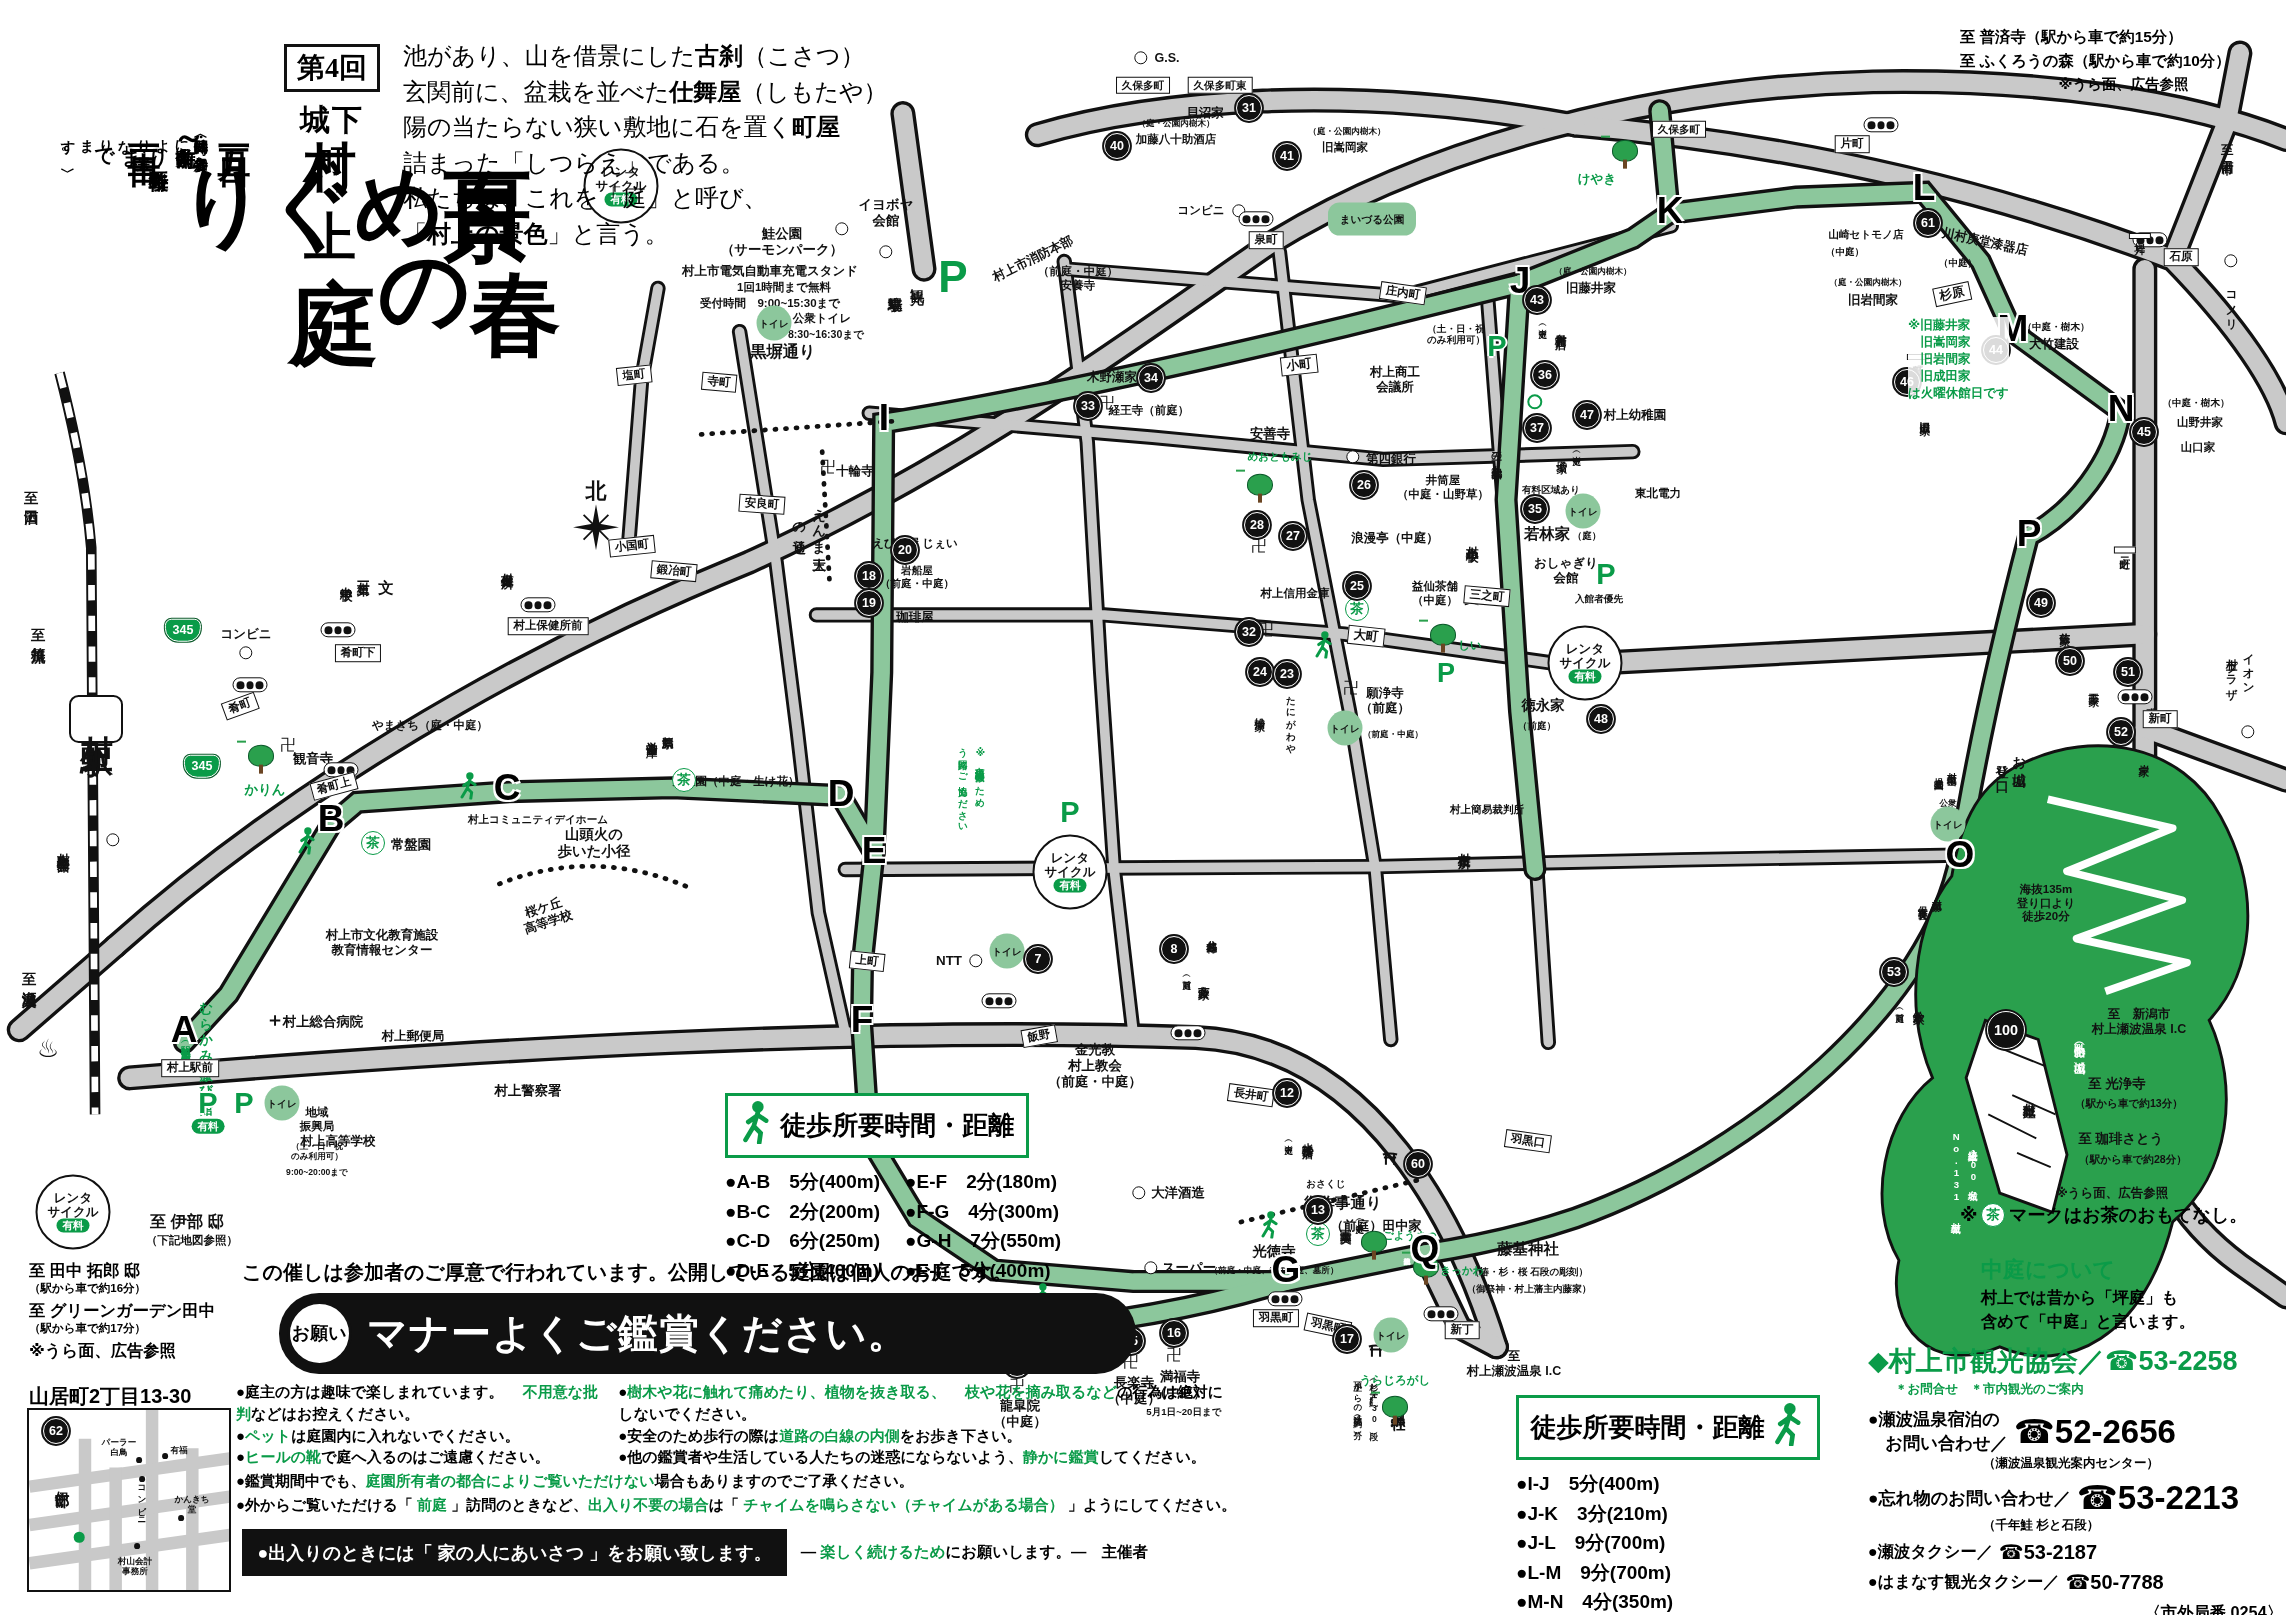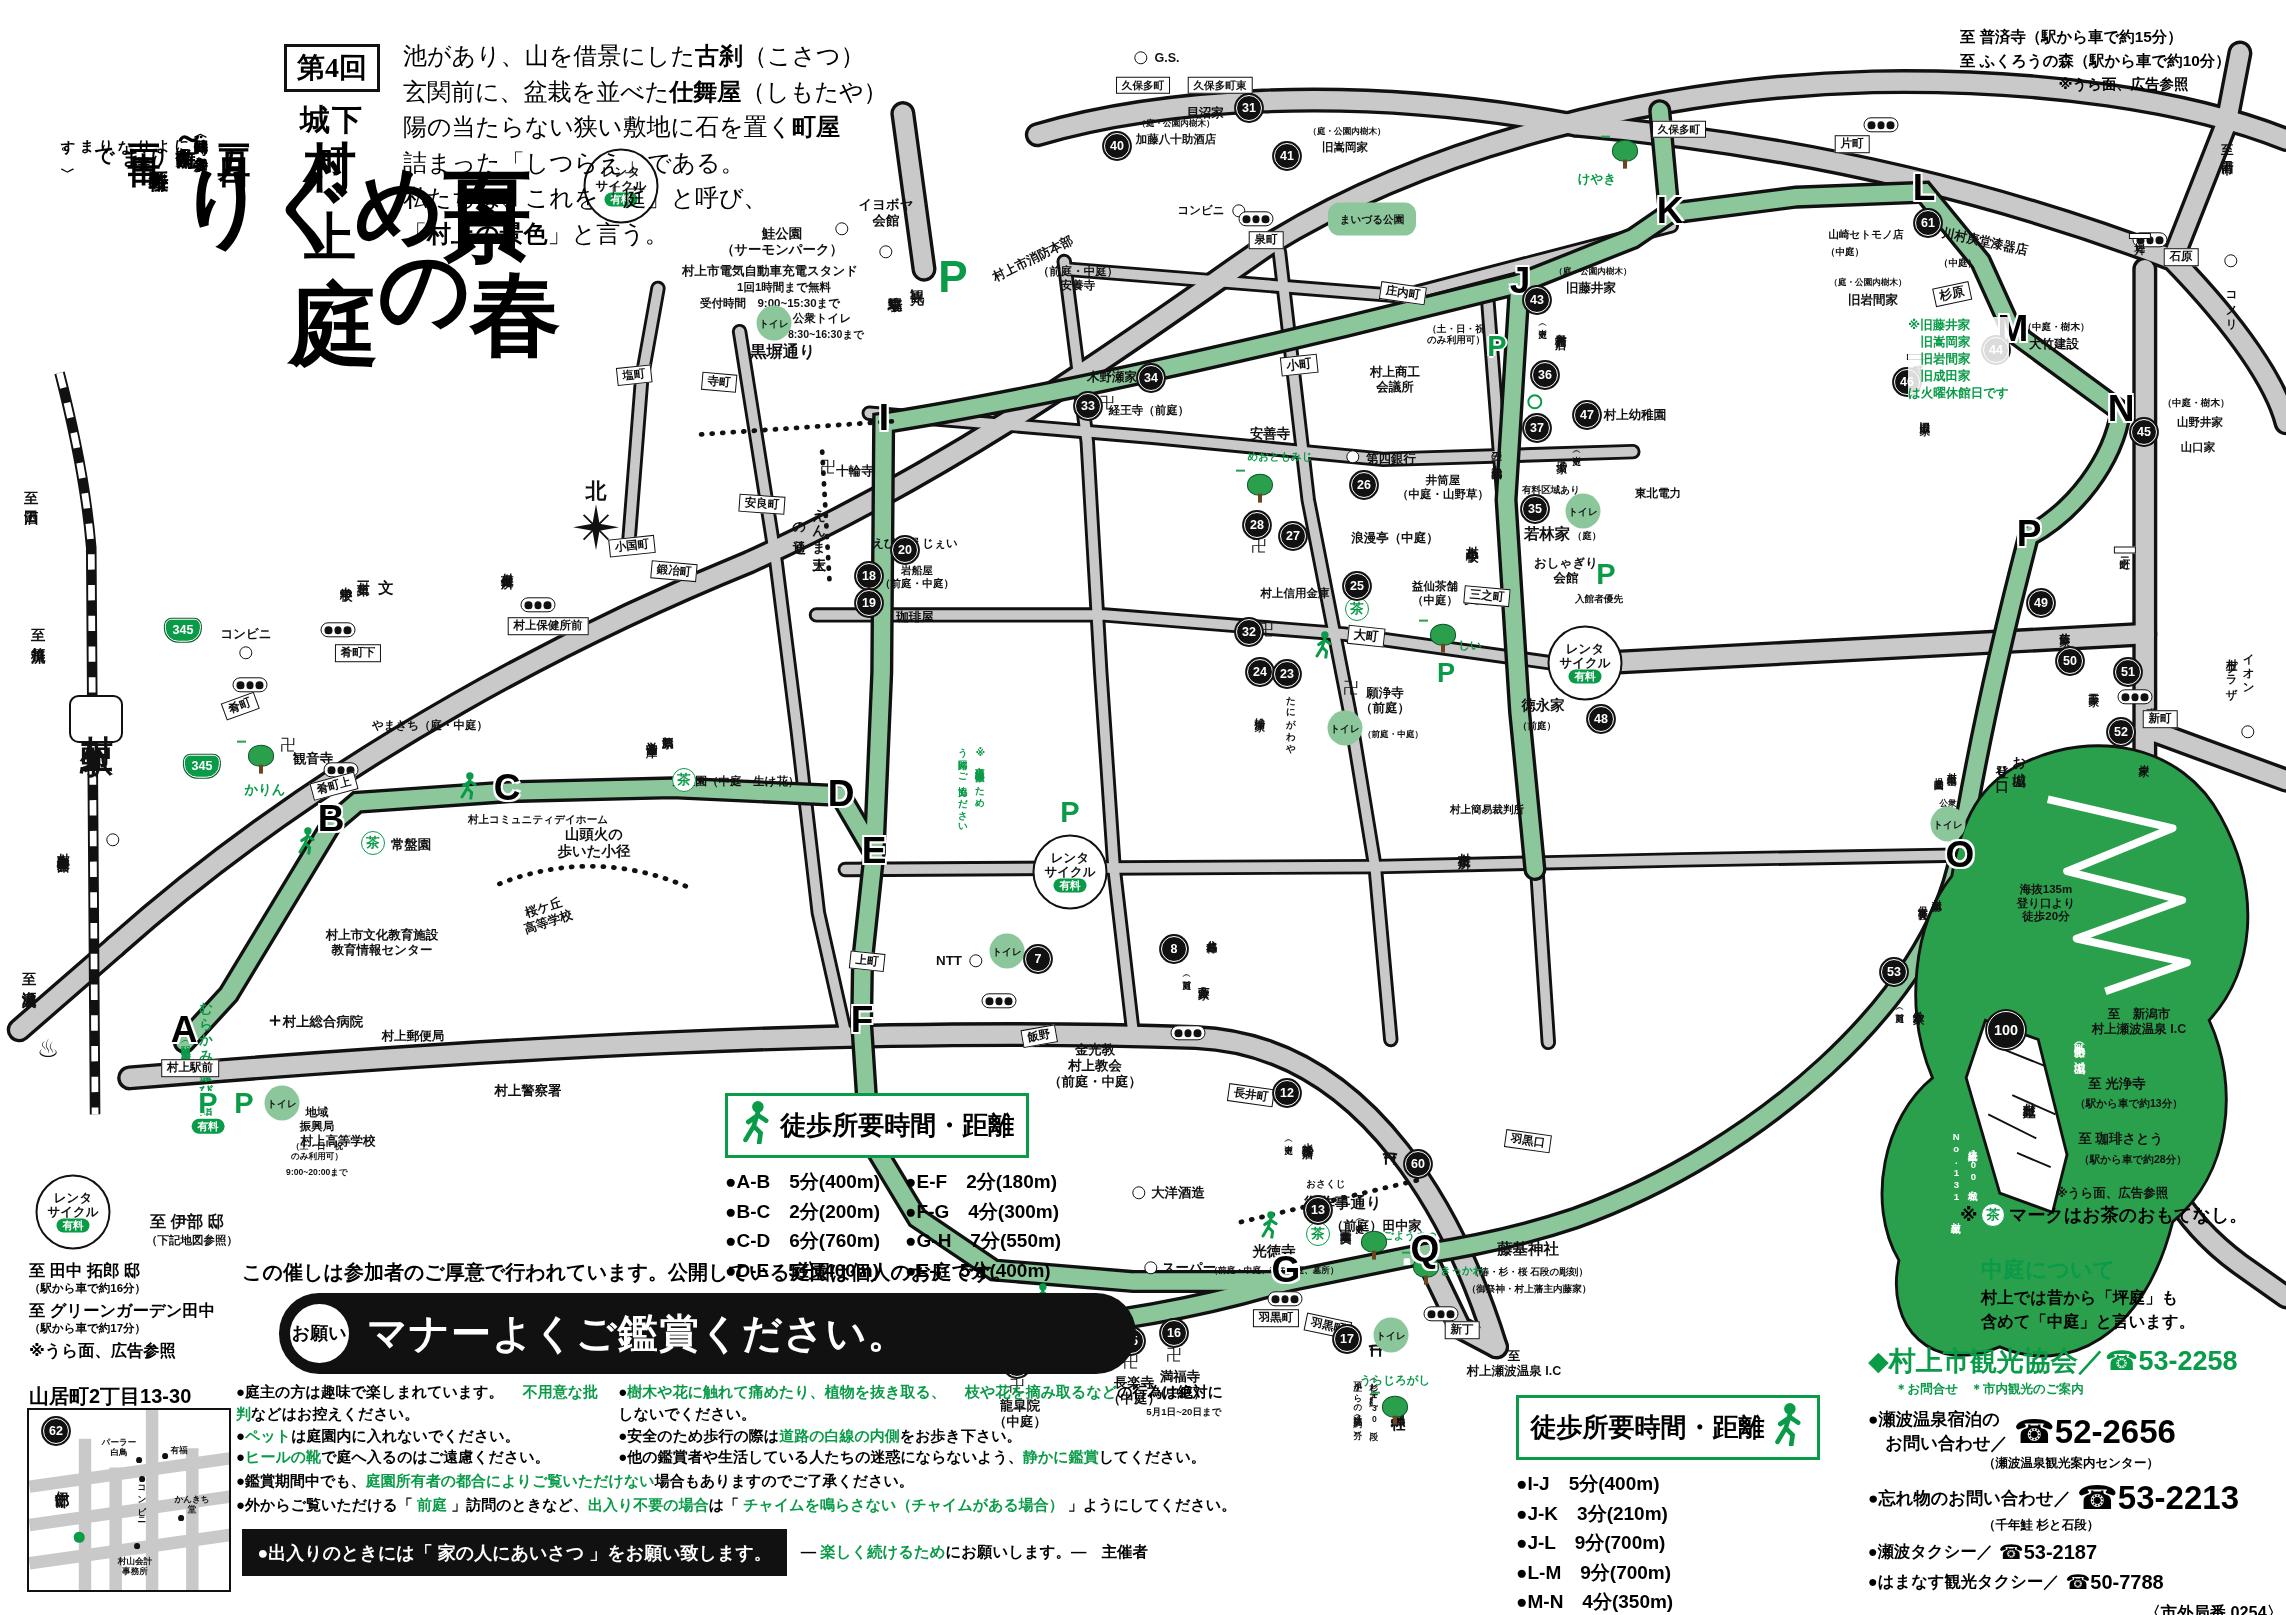--- a/index.html
+++ b/index.html
@@ -583,21 +583,21 @@
         <span class="wk"><svg viewBox="0 0 24 32" width="33">
             <circle cx="13" cy="5" r="4.2" fill="#0a9b48"></circle>
             <path d="M13 9 L10 19 L4 29 M10 19 L15 24 L14 31 M13 11 L6 16 M13 11 L19 15" stroke="#0a9b48" stroke-width="3.4" fill="none" stroke-linecap="round"></path>
           </svg></span>
         <span>徒歩所要時間・距離</span>
       </div>
     <div class="cols">
         <div class="lc1">
           <div>●A-B　5分(400m)</div>
           <div>●B-C　2分(200m)</div>
-          <div>●C-D　6分(760m)</div>
+          <div>●C-D　6分(250m)</div>
           <div>●D-E　5分(400m)</div>
         </div>
         <div class="lc2">
           <div>●E-F　2分(180m)</div>
           <div>●F-G　4分(300m)</div>
           <div>●G-H　7分(550m)</div>
           <div>●E-I　5分(400m)</div>
         </div>
       </div>
   </div>

